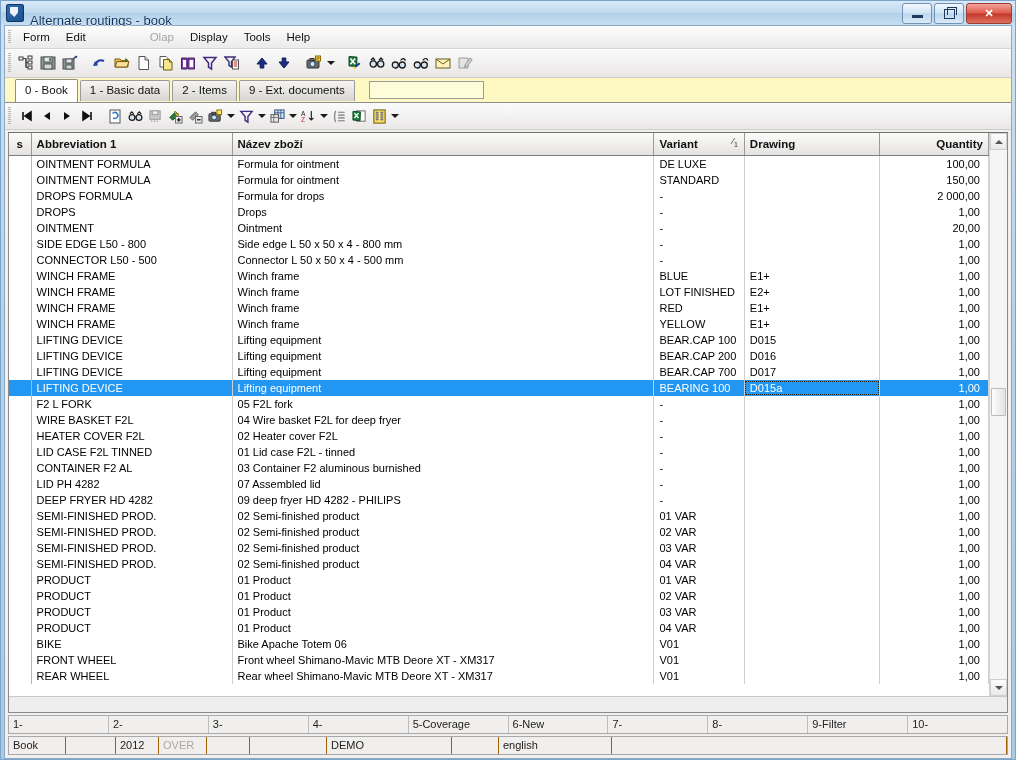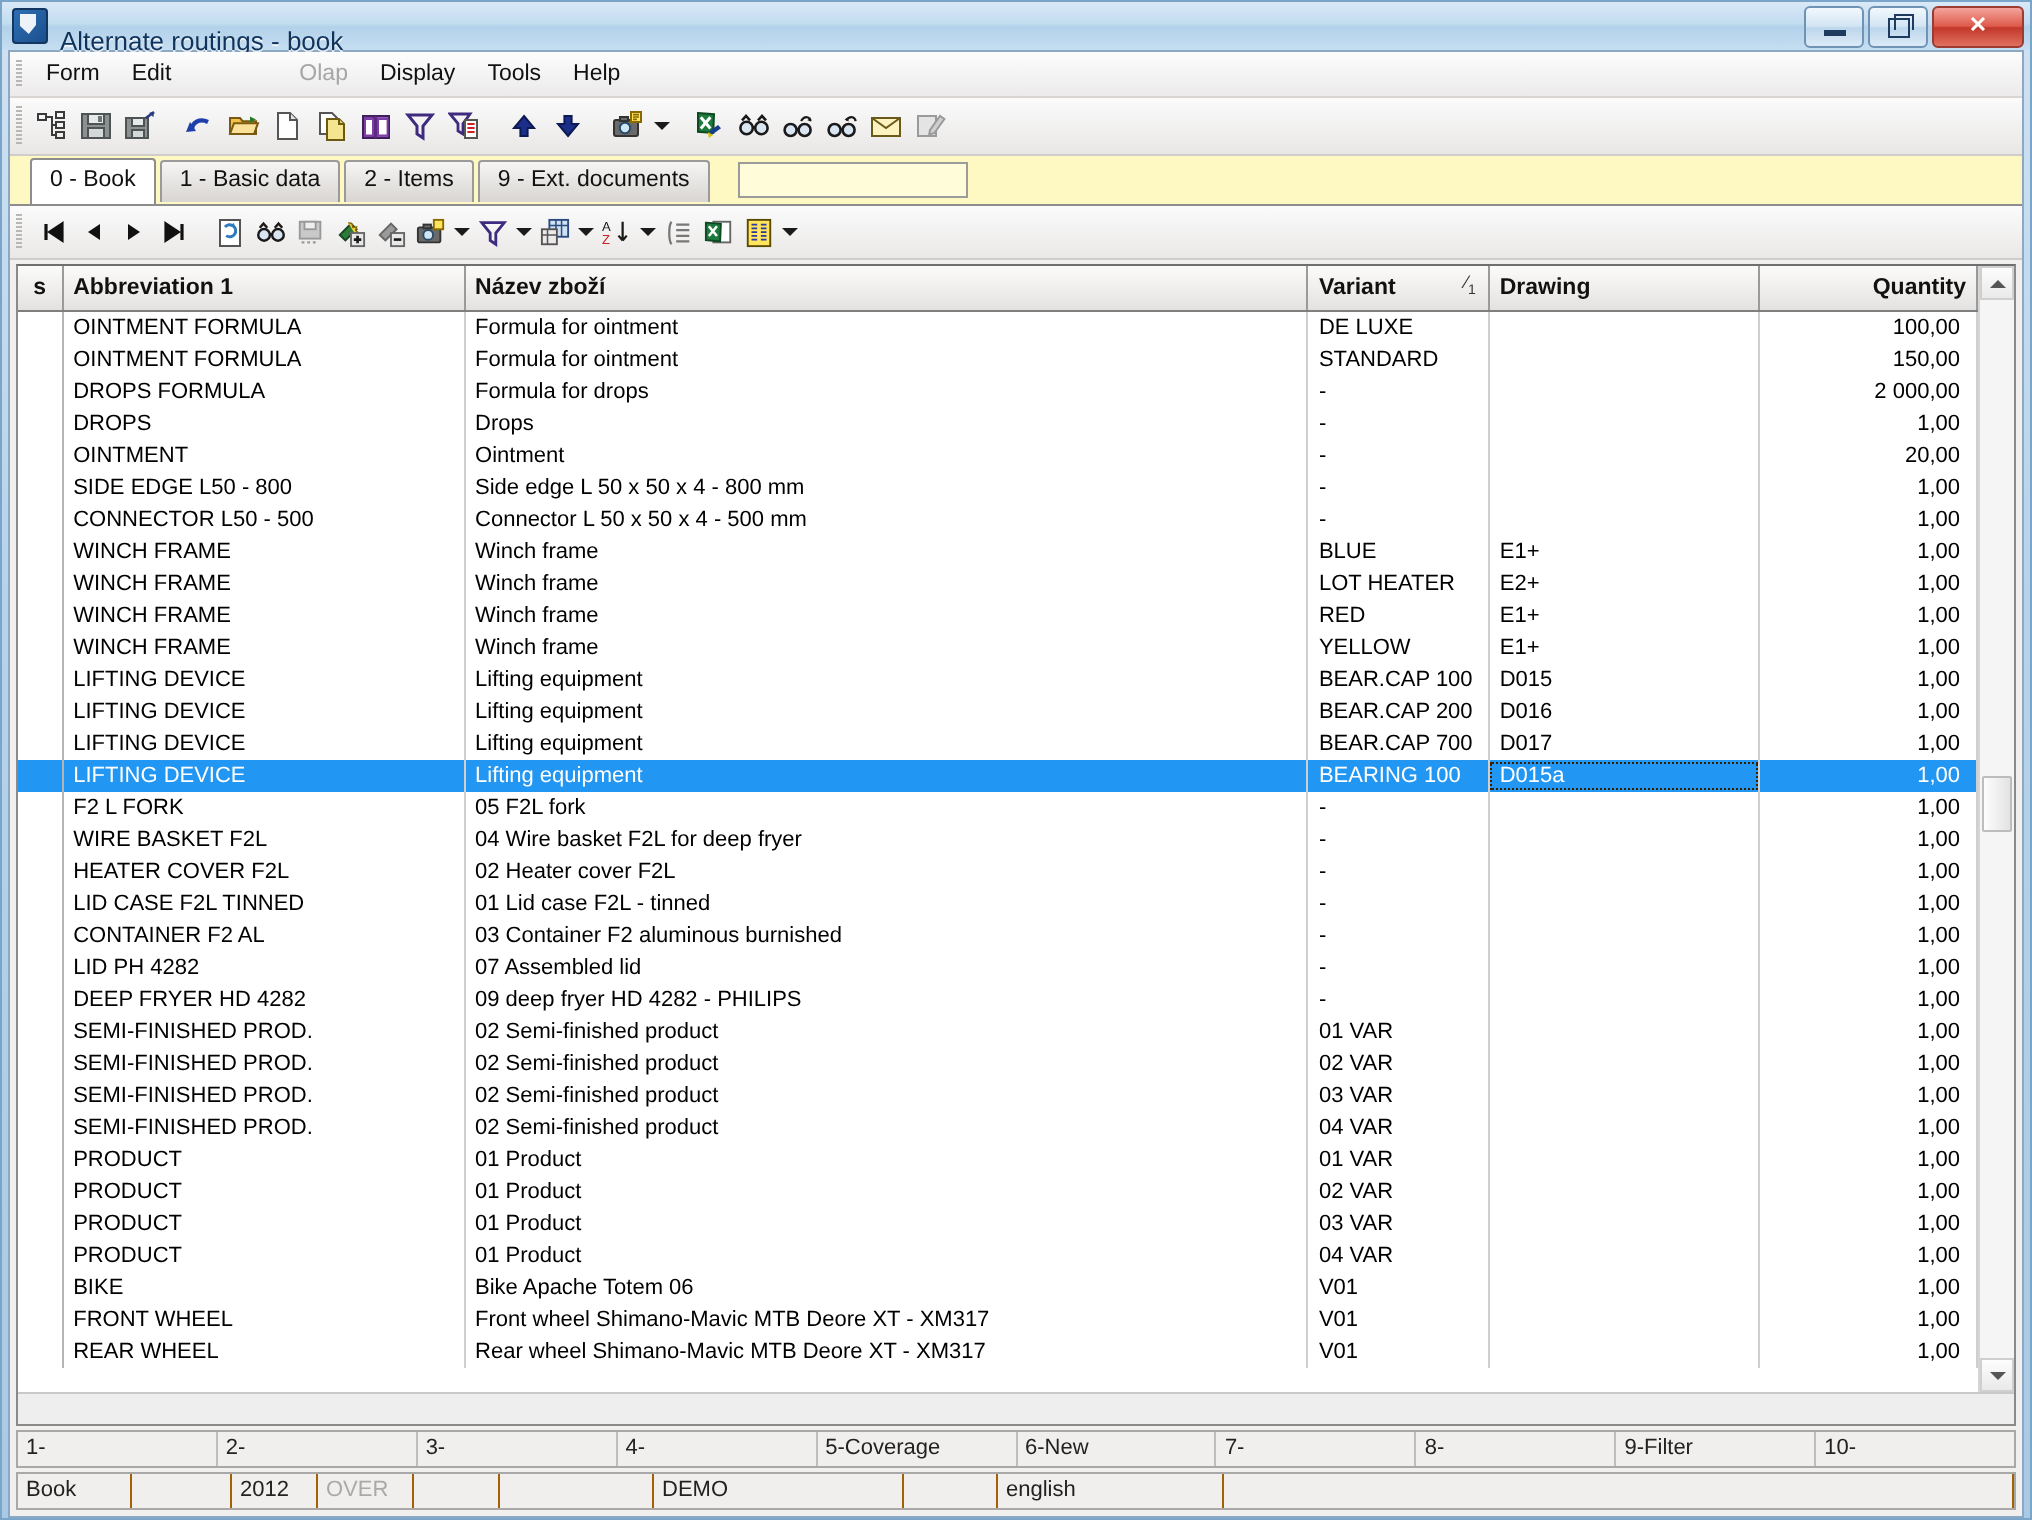--- a/index.html
+++ b/index.html
@@ -673,21 +673,21 @@
                   <td>WINCH FRAME</td>
                   <td>Winch frame</td>
                   <td>BLUE</td>
                   <td>E1+</td>
                   <td class="num">1,00</td>
                 </tr>
                 <tr class="row">
                   <td class="sel"></td>
                   <td>WINCH FRAME</td>
                   <td>Winch frame</td>
-                  <td>LOT HEATER</td>
+                  <td>LOT FINISHED</td>
                   <td>E2+</td>
                   <td class="num">1,00</td>
                 </tr>
                 <tr class="row">
                   <td class="sel"></td>
                   <td>WINCH FRAME</td>
                   <td>Winch frame</td>
                   <td>RED</td>
                   <td>E1+</td>
                   <td class="num">1,00</td>

